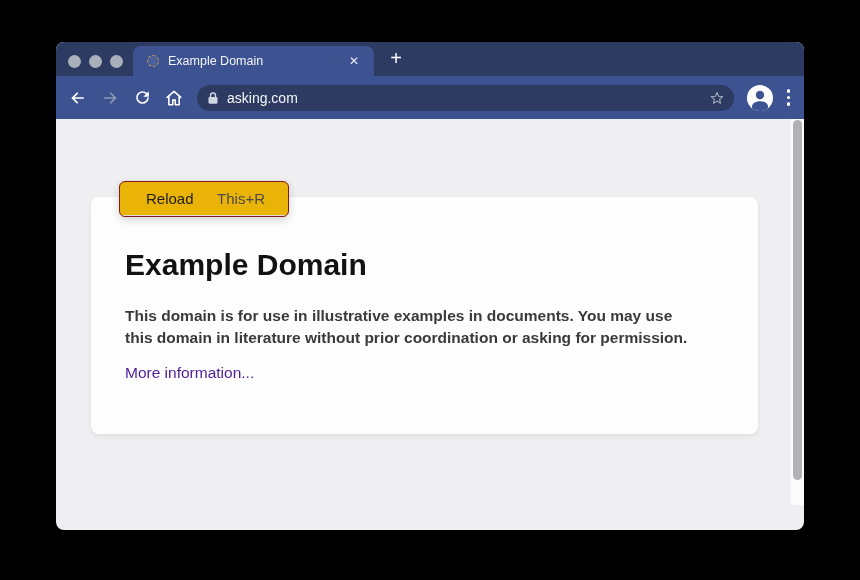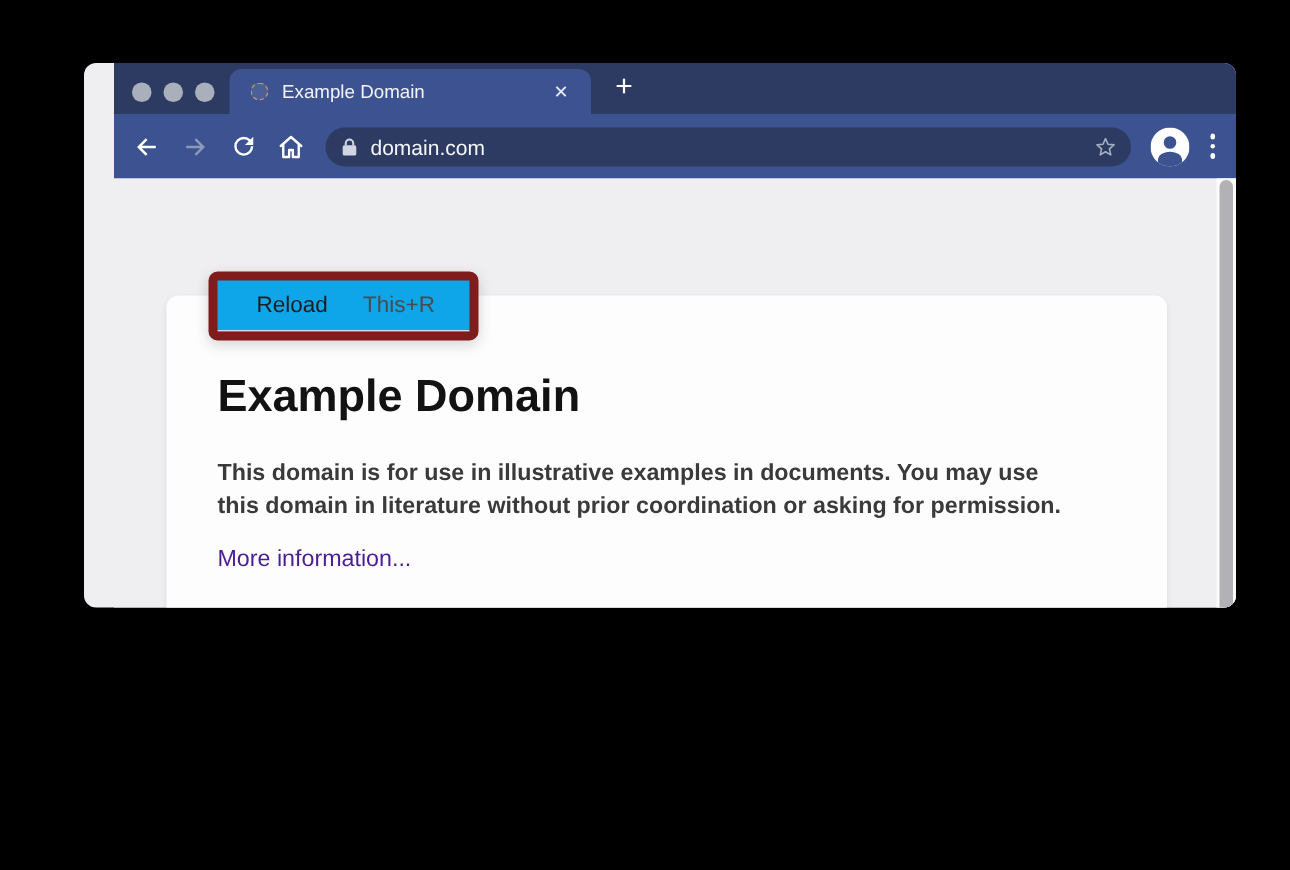--- a/index.html
+++ b/index.html
@@ -1,24 +1,23 @@
 <!DOCTYPE html>
 <html><head>
 <meta charset="utf-8">
 <style>
   html,body{margin:0;padding:0;}
   body{
     width:860px;height:580px;background:#000;overflow:hidden;position:relative;
     font-family:"Liberation Sans", sans-serif;
   }
   .window{
-    position:absolute;left:56px;top:42px;width:748px;height:363px;
+    position:absolute;left:56px;top:42px;width:748px;height:488px;
     border-radius:8px;overflow:hidden;background:#efeff1;
     box-shadow:0 12px 30px rgba(0,0,0,.55);
-    padding-left:20px;
   }
   
   .tabbar{position:relative;height:34px;background:#2d3b63;}
   .traffic-lights{position:absolute;left:12px;top:13px;display:flex;gap:8px;}
   .traffic-dot{width:13px;height:13px;border-radius:50%;background:#a9b0bb;}
   .tab{
     position:absolute;left:77px;bottom:0;width:241px;height:30px;
     background:#3c5291;border-radius:8px 8px 0 0;
     display:flex;align-items:center;padding:0 12px 0 14px;box-sizing:border-box;
   }
@@ -61,21 +60,21 @@
     background:#fdfdfe;border-radius:8px;box-sizing:border-box;
     box-shadow:0 2px 5px rgba(0,0,0,.07);
     padding:50px 34px 0 34px;
   }
   .page-heading{margin:0;font-size:30px;line-height:36px;font-weight:700;color:#121212;}
   .page-body{margin:22px 0 0;width:578px;font-size:15.5px;line-height:21.5px;color:#3a3a3a;font-weight:bold;}
   .page-link{display:inline-block;margin-top:16px;font-size:15.5px;color:#4c1d95;text-decoration:none;}
   
   .context-menu{
     position:absolute;left:63px;top:62px;width:168px;
-    background:#0ea5e9;border:6px solid #7f1d1d;border-radius:6px;
+    background:#eab308;border:1px solid #7f1d1d;border-radius:6px;
     box-shadow:0 3px 9px rgba(0,0,0,.16);overflow:hidden;
   }
   .menu-item{
     height:33px;display:flex;align-items:center;justify-content:space-between;
     padding:0 23px 0 26px;font-size:15px;
   }
   .menu-label{color:#1d1d1f;}
   .menu-shortcut{color:#4b4b4e;}
   .menu-divider{height:1px;background:#dcdcdf;}
   
@@ -122,21 +121,21 @@
       <svg width="20" height="20" viewBox="0 0 24 24">
         <path d="M3.8 11.2 12 4l8.2 7.2" fill="none" stroke="#ffffff" stroke-width="1.9" stroke-linecap="round" stroke-linejoin="round"></path>
         <path d="M5.8 10.2V20h4.7v-5.6h3v5.6h4.7v-9.8" fill="none" stroke="#ffffff" stroke-width="1.9" stroke-linecap="round" stroke-linejoin="round"></path>
       </svg>
     </span>
     <div class="addr">
       <svg width="12" height="14" viewBox="0 0 13 14">
         <path d="M3.8 6V4.3a2.7 2.7 0 0 1 5.4 0V6" fill="none" stroke="#cfd5e3" stroke-width="1.5"></path>
         <rect x="1.6" y="5.8" width="9.8" height="7.4" rx="1.2" fill="#cfd5e3"></rect>
       </svg>
-      <span class="url-text">domain.com</span>
+      <span class="url-text">asking.com</span>
       <span class="addr-star">
         <svg width="18" height="18" viewBox="0 0 24 24">
           <path d="M12 4.6l2.2 5 5.4.5-4.1 3.6 1.2 5.3L12 16.2 7.3 19l1.2-5.3-4.1-3.6 5.4-.5z" fill="none" stroke="#a6aec2" stroke-width="1.4" stroke-linejoin="round"></path>
         </svg>
       </span>
     </div>
     <span class="avatar">
       <svg width="26" height="26" viewBox="0 0 26 26">
         <defs>
             <clipPath id="avclip">

